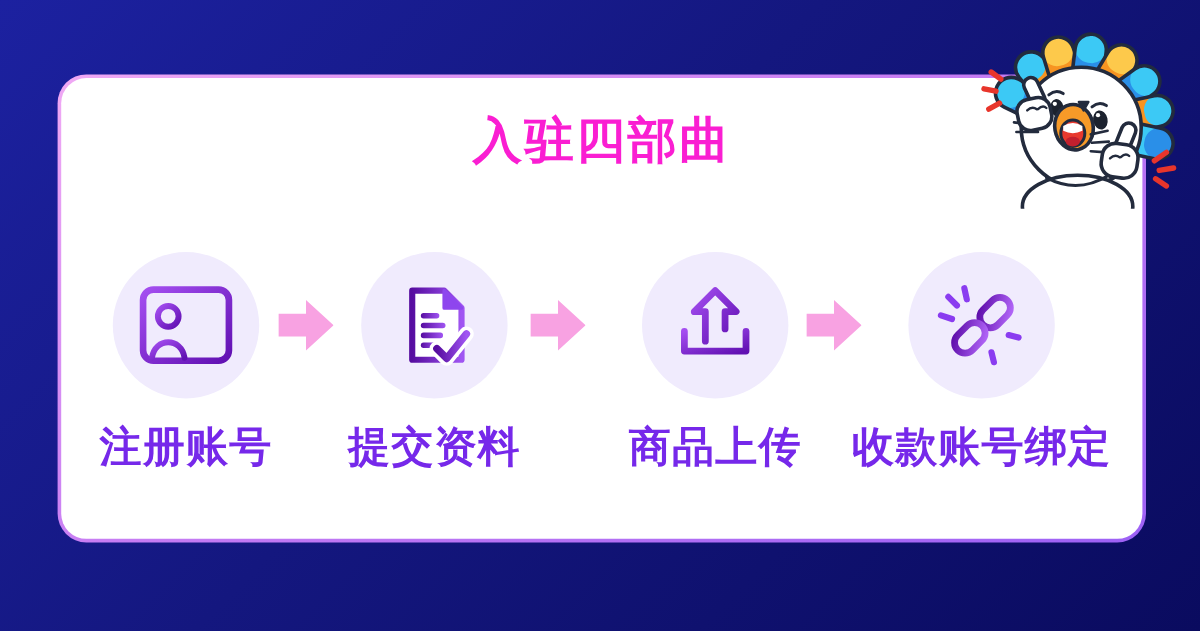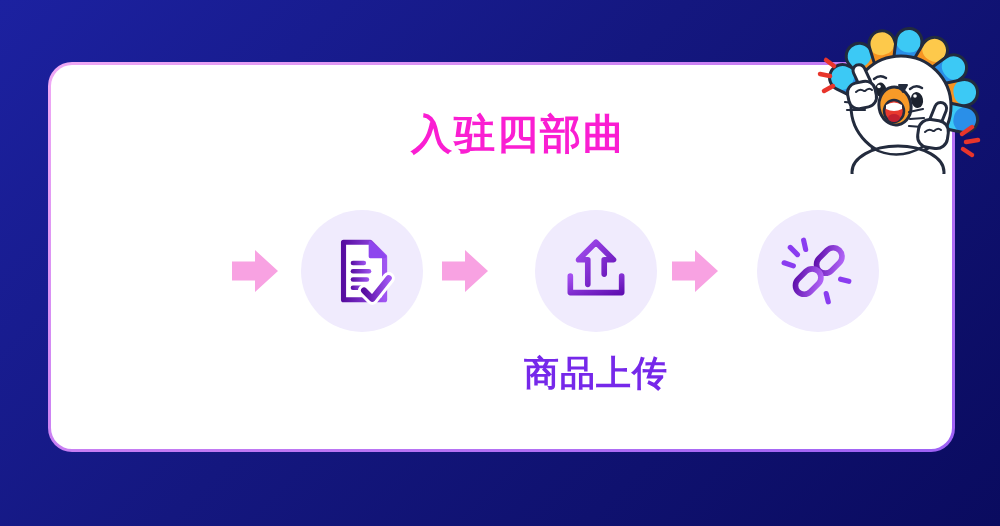--- a/index.html
+++ b/index.html
@@ -5,21 +5,21 @@
   html,body{margin:0;padding:0;}
   body{width:1000px;height:526px;overflow:hidden;
        font-family:"Liberation Sans","DejaVu Sans",sans-serif;}
   .stage{position:relative;width:1000px;height:526px;
          background:linear-gradient(135deg,#1c21a0 0%,#14177f 45%,#0a0b5f 100%);}
   .card{position:absolute;left:48px;top:62px;width:907px;height:390px;
         padding:3px;box-sizing:border-box;border-radius:24px;z-index:1;
         background:linear-gradient(150deg,#f0a9f4 0%,#c77df3 45%,#9d61f5 100%);}
   .card-inner{position:relative;width:901px;height:384px;border-radius:21px;
         background:#ffffff;}
-  .title{position:absolute;top:30px;left:0;width:100%;margin:17px;
+  .title{position:absolute;top:30px;left:0;width:100%;margin:0;
         text-align:center;font-size:41px;line-height:1.1;font-weight:800;
         letter-spacing:2px;color:#fa1ed2;}
   .step{position:absolute;top:145px;width:122px;}
   .circle{width:122px;height:122px;border-radius:50%;background:#f0ebfd;
         display:flex;align-items:center;justify-content:center;}
   .circle svg{display:block;}
   .step-label{position:absolute;top:142px;left:50%;transform:translateX(-50%);
         white-space:nowrap;font-size:35px;font-weight:700;color:#7628ea;
         letter-spacing:1px;line-height:1.2;}
   .arrow{position:absolute;top:184px;width:46px;height:44px;}
@@ -28,40 +28,60 @@
 </head>
 <body>
 
 <div class="stage">
 
   <div class="card">
     <div class="card-inner">
 
       <h1 class="title">入驻四部曲</h1>
 
+      <div class="step" style="left:43px">
+        <div class="circle">
+          <svg width="92" height="74" viewBox="0 0 74 60">
+            <defs>
+              <linearGradient id="g1" x1="0" y1="0" x2="1" y2="1">
+                <stop offset="0" stop-color="#a44ef0"></stop>
+                  <stop offset="1" stop-color="#6110b2"></stop>
+              </linearGradient>
+            </defs>
+            <rect x="8" y="6" width="58" height="48" rx="7" fill="none" stroke="url(#g1)" stroke-width="4.5"></rect>
+            <circle cx="25" cy="24" r="7" fill="none" stroke="url(#g1)" stroke-width="4"></circle>
+            <path d="M14,52 C16,38 34,38 36,52" fill="none" stroke="url(#g1)" stroke-width="4" stroke-linecap="round"></path>
+            <line x1="42" y1="18" x2="58" y2="18" stroke="url(#g1)" stroke-width="4.5" stroke-linecap="round"></line>
+            <line x1="42" y1="27" x2="58" y2="27" stroke="url(#g1)" stroke-width="4.5" stroke-linecap="round"></line>
+            <line x1="42" y1="36" x2="54" y2="36" stroke="url(#g1)" stroke-width="4.5" stroke-linecap="round"></line>
+          </svg>
+        </div>
+        <div class="step-label">注册账号</div>
+      </div>
 
       <div class="step" style="left:250px">
         <div class="circle">
           <svg width="76" height="76" viewBox="0 0 74 74">
             <defs>
               <linearGradient id="g2" x1="0" y1="0" x2="1" y2="0">
                 <stop offset="0" stop-color="#570da0"></stop>
                   <stop offset="1" stop-color="#a055f2"></stop>
               </linearGradient>
             </defs>
             <path d="M19,9 h26 l14,14 v42 h-40 z" fill="#ffffff" stroke="url(#g2)" stroke-width="5" stroke-linejoin="round"></path>
             <path d="M45,9 l14,14 h-14 z" fill="#8e46ee" stroke="#8e46ee" stroke-width="3" stroke-linejoin="round"></path>
             <rect x="26" y="27" width="15" height="4.5" rx="2.2" fill="url(#g2)"></rect>
             <rect x="26" y="35" width="20" height="4.5" rx="2.2" fill="url(#g2)"></rect>
             <rect x="26" y="43" width="18" height="4.5" rx="2.2" fill="url(#g2)"></rect>
             <rect x="26" y="51" width="13" height="4.5" rx="2.2" fill="url(#g2)"></rect>
             <path d="M39,56 l8,8 l16,-20" fill="none" stroke="#ffffff" stroke-width="12" stroke-linecap="round" stroke-linejoin="round"></path>
             <path d="M39,56 l8,8 l16,-20" fill="none" stroke="url(#g2)" stroke-width="6" stroke-linecap="round" stroke-linejoin="round"></path>
           </svg>
         </div>
+        <div class="step-label">提交资料</div>
       </div>
 
       <div class="step" style="left:484px">
         <div class="circle">
           <svg width="76" height="76" viewBox="0 0 74 74">
             <defs>
               <linearGradient id="g3" x1="0" y1="0" x2="1" y2="1">
                 <stop offset="0" stop-color="#a44ef0"></stop>
                   <stop offset="1" stop-color="#6110b2"></stop>
               </linearGradient>
@@ -86,20 +106,21 @@
               <rect x="29" y="8" width="17" height="28" rx="8.5" fill="none" stroke="url(#g4)" stroke-width="5.5"></rect>
               <rect x="29" y="37" width="17" height="28" rx="8.5" fill="none" stroke="url(#g4)" stroke-width="5.5"></rect>
             </g>
             <path d="M23,7 l2,9" stroke="#8a3cf0" stroke-width="5" stroke-linecap="round" fill="none"></path>
             <path d="M10,14 l7,7" stroke="#8a3cf0" stroke-width="5" stroke-linecap="round" fill="none"></path>
             <path d="M4,29 l9,3" stroke="#8a3cf0" stroke-width="5" stroke-linecap="round" fill="none"></path>
             <path d="M59,45 l8,2" stroke="#8a3cf0" stroke-width="5" stroke-linecap="round" fill="none"></path>
             <path d="M45,59 l2,8" stroke="#8a3cf0" stroke-width="5" stroke-linecap="round" fill="none"></path>
           </svg>
         </div>
+        <div class="step-label">收款账号绑定</div>
       </div>
 
       <svg class="arrow" style="left:181px" viewBox="0 0 46 44">
         <polygon points="0,12.5 23,12.5 23,1 46,22 23,43 23,31.5 0,31.5" fill="#f8a2e2"></polygon>
       </svg>
       <svg class="arrow" style="left:391px" viewBox="0 0 46 44">
         <polygon points="0,12.5 23,12.5 23,1 46,22 23,43 23,31.5 0,31.5" fill="#f8a2e2"></polygon>
       </svg>
       <svg class="arrow" style="left:621px" viewBox="0 0 46 44">
         <polygon points="0,12.5 23,12.5 23,1 46,22 23,43 23,31.5 0,31.5" fill="#f8a2e2"></polygon>

